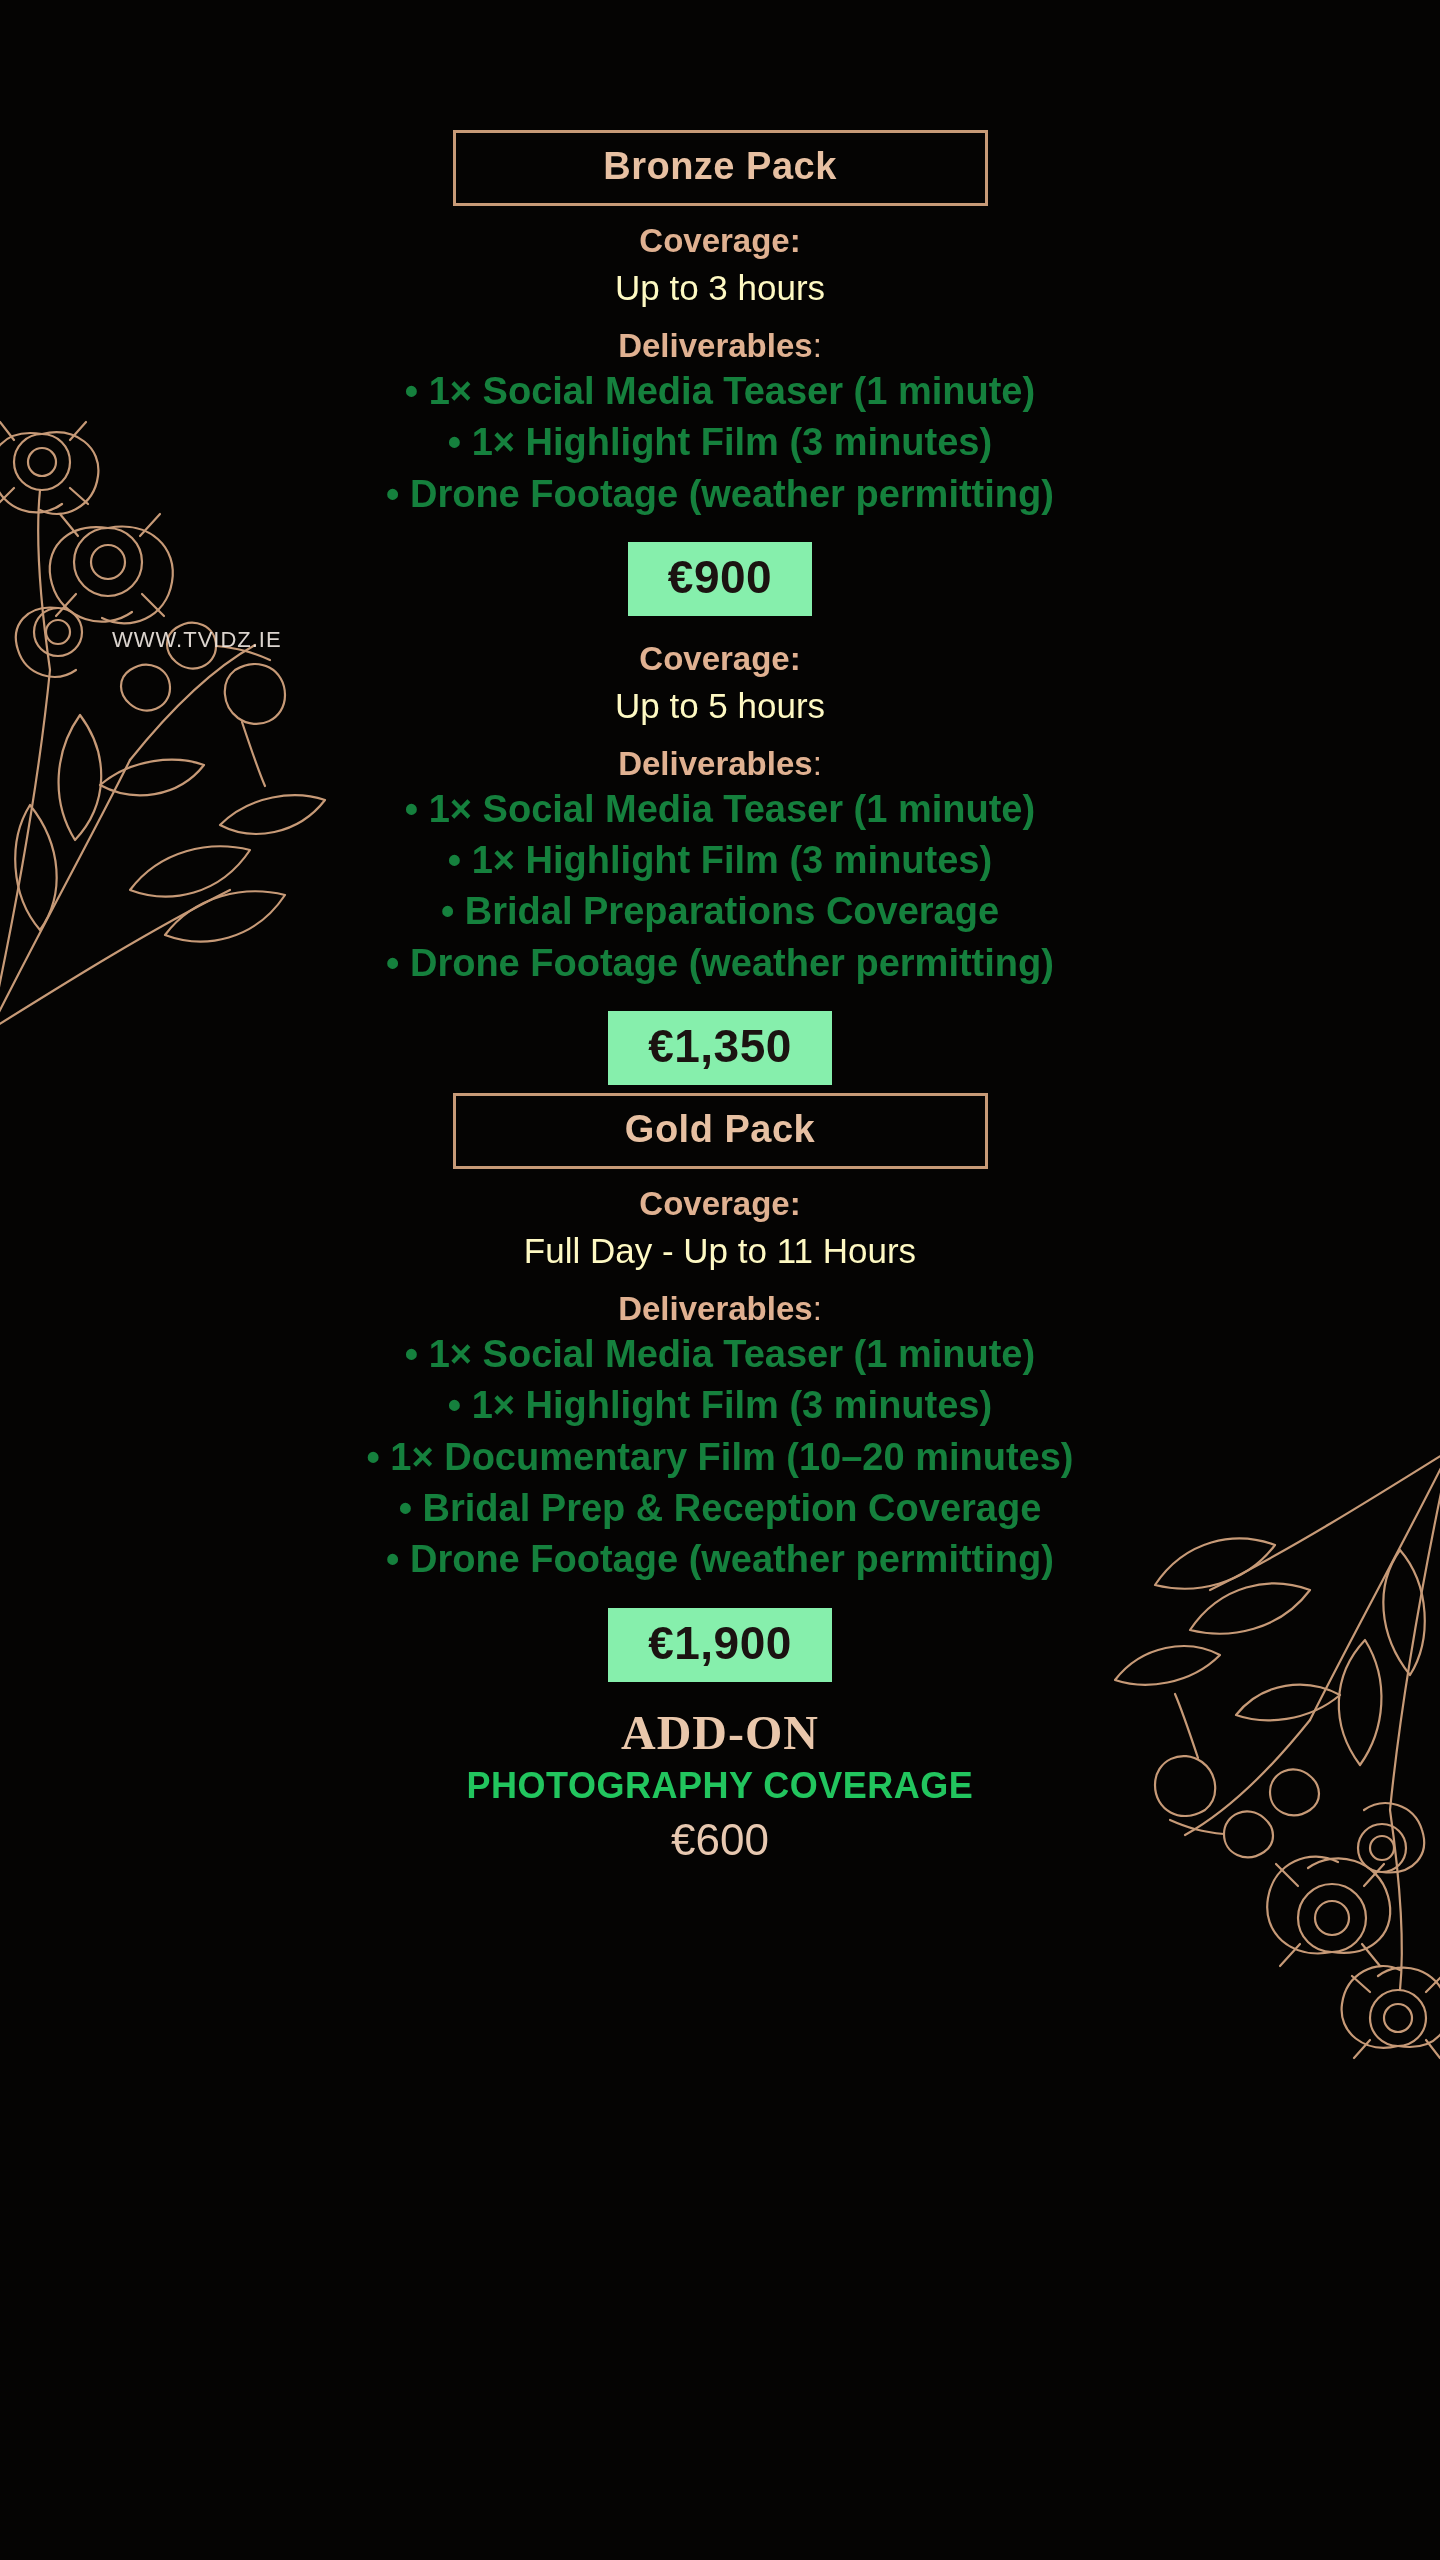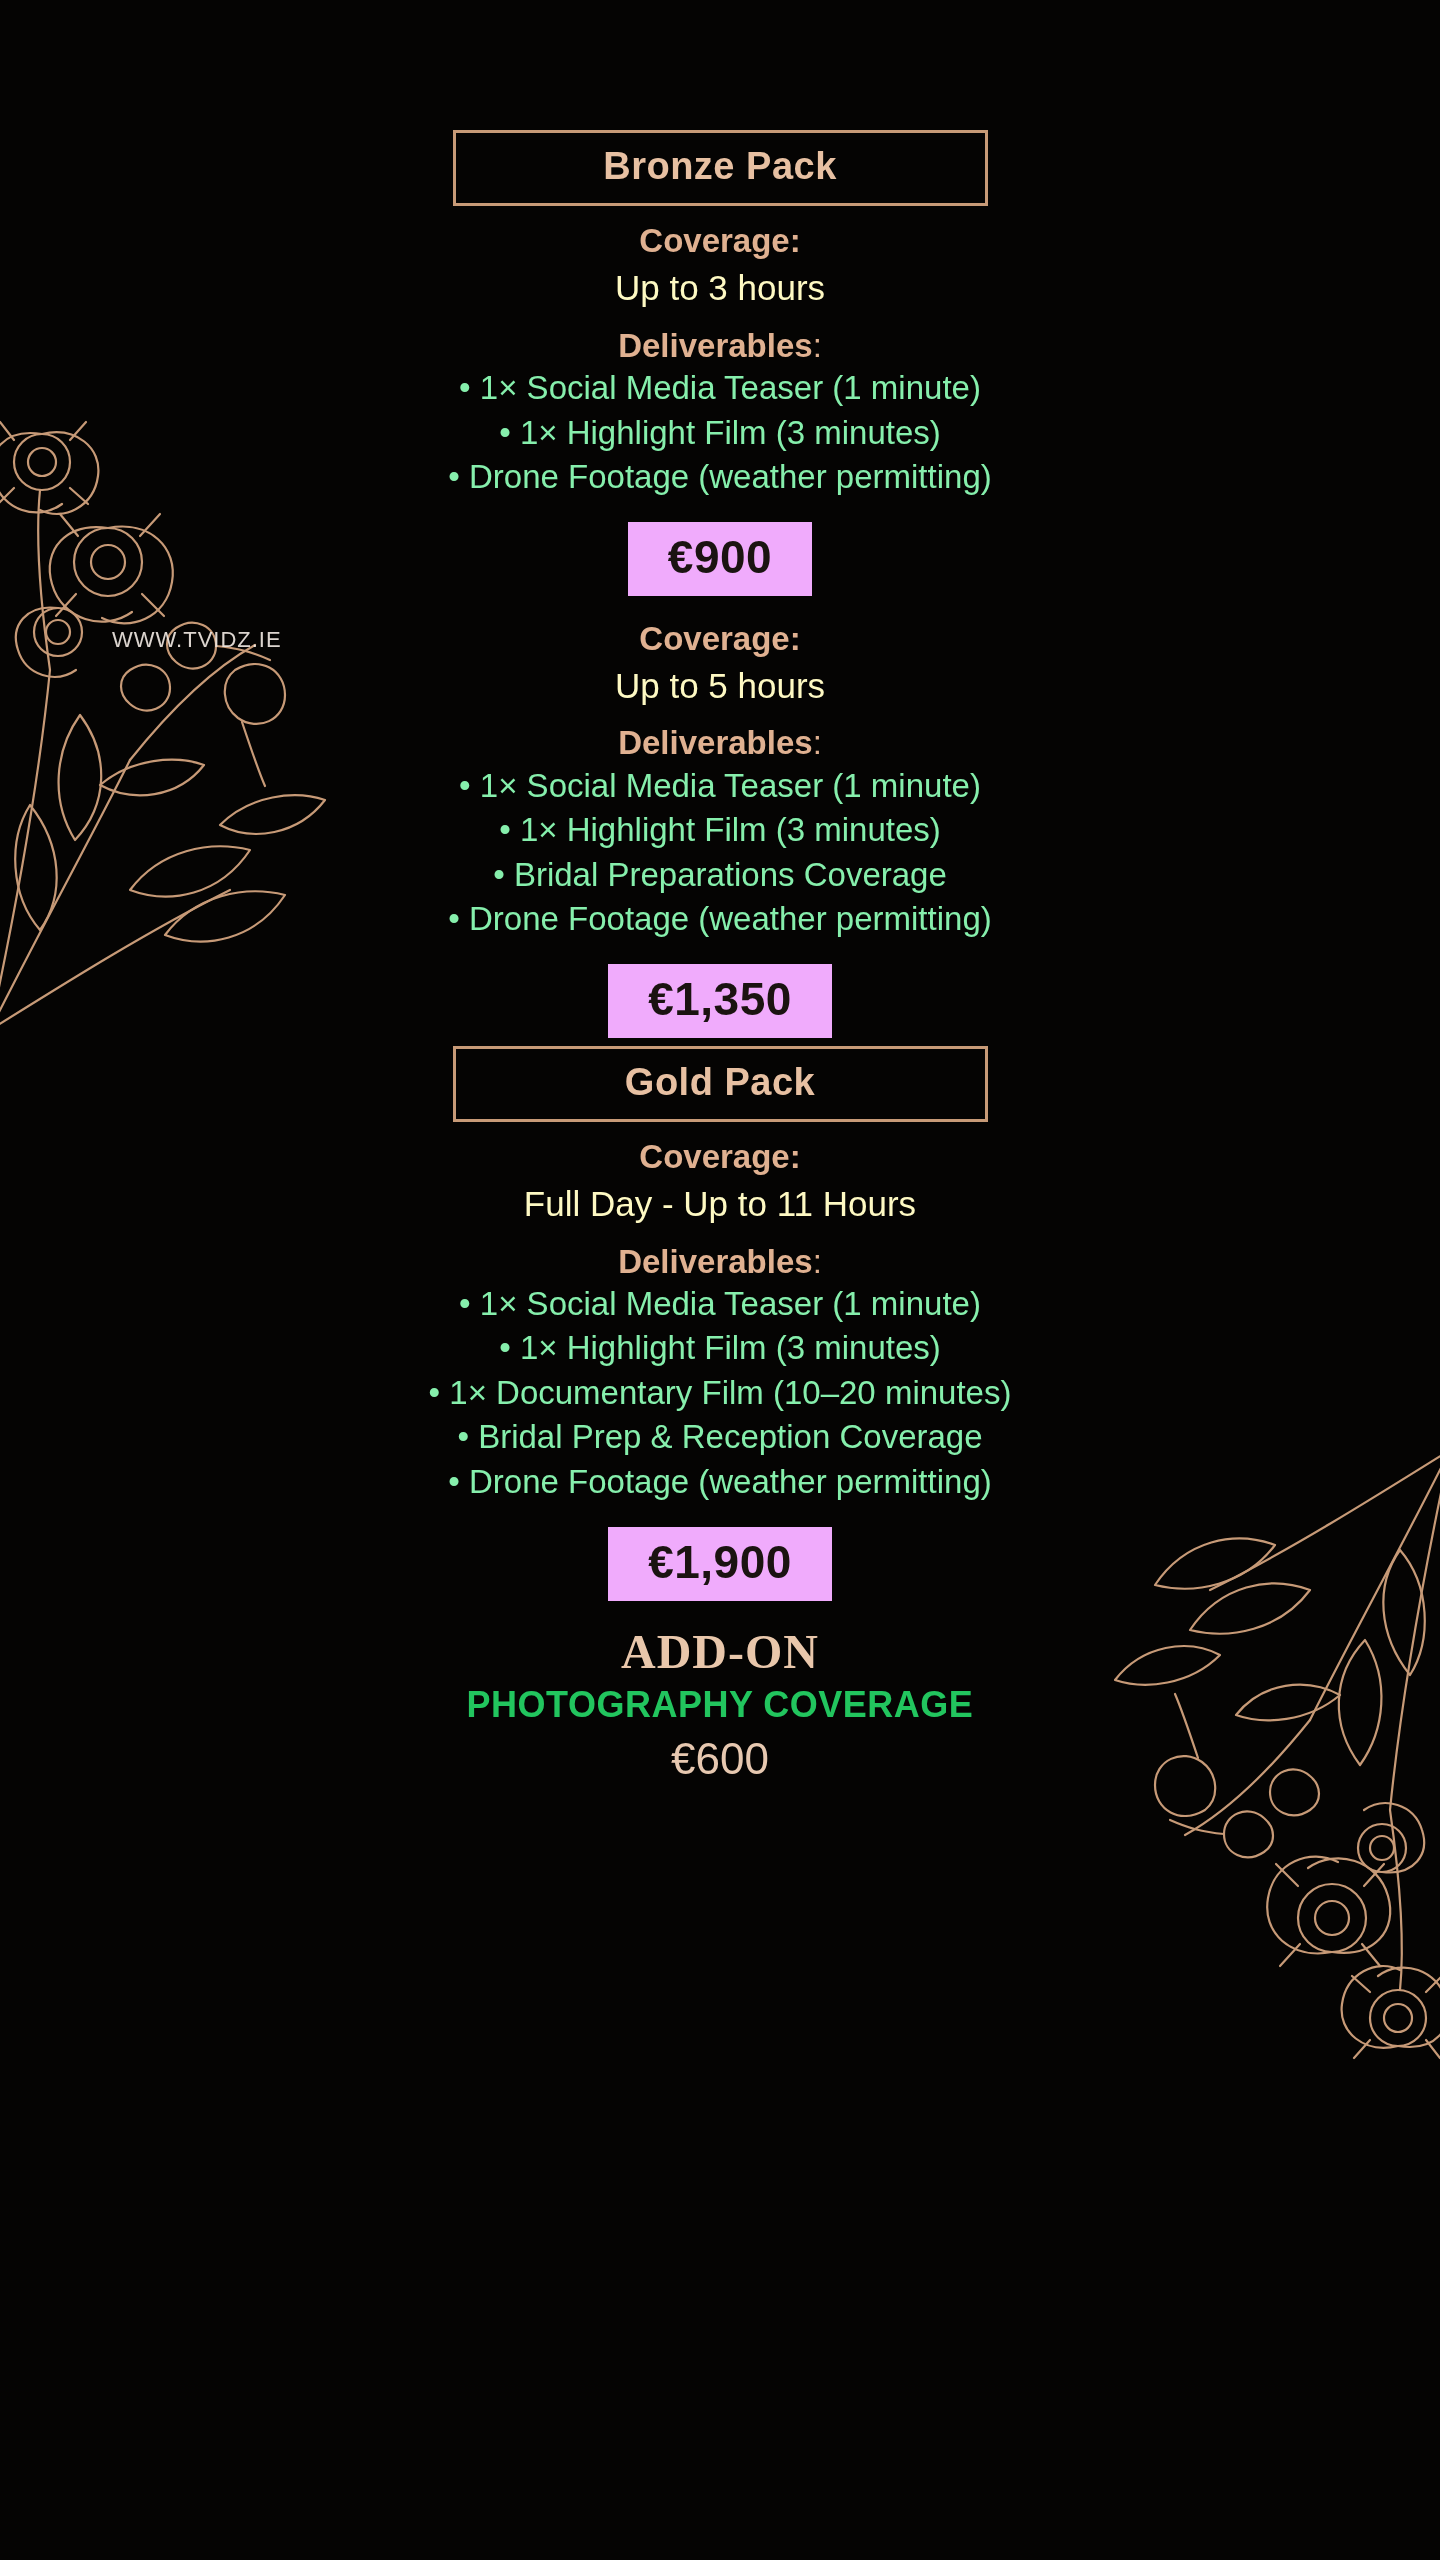--- a/index.html
+++ b/index.html
@@ -96,29 +96,29 @@
 
   .value {
     font-size: 35px;
     color: #fef9c3;
     line-height: 1.3;
     margin-top: 4px;
     font-weight: normal;
   }
 
   .bullet {
-    font-size: 33px;
-    color: #86efac;
+    font-size: 38px;
+    color: #15803d;
     line-height: 1.35;
-    font-weight: normal;
+    font-weight: bold;
   }
 
   .price {
     margin-top: 22px;
-    background: #f0abfc;
+    background: #86efac;
     color: #1b1311;
     font-size: 46px;
     font-weight: bold;
     padding: 12px 40px 16px 40px;
     line-height: 1;
     letter-spacing: 0.5px;
   }
 
   .addon {
     margin-top: 26px;

